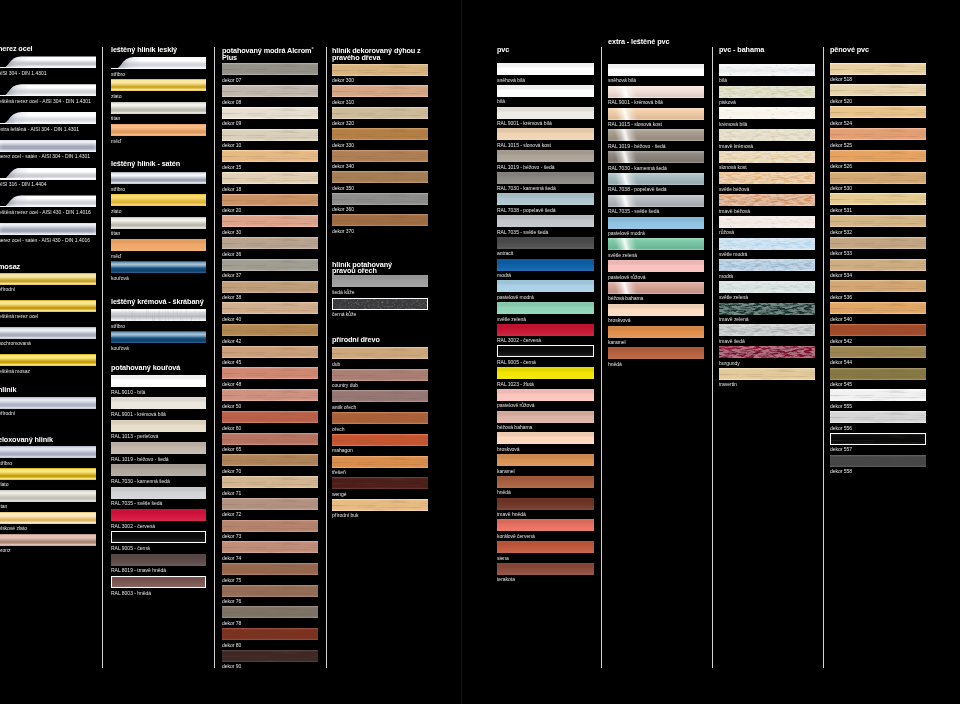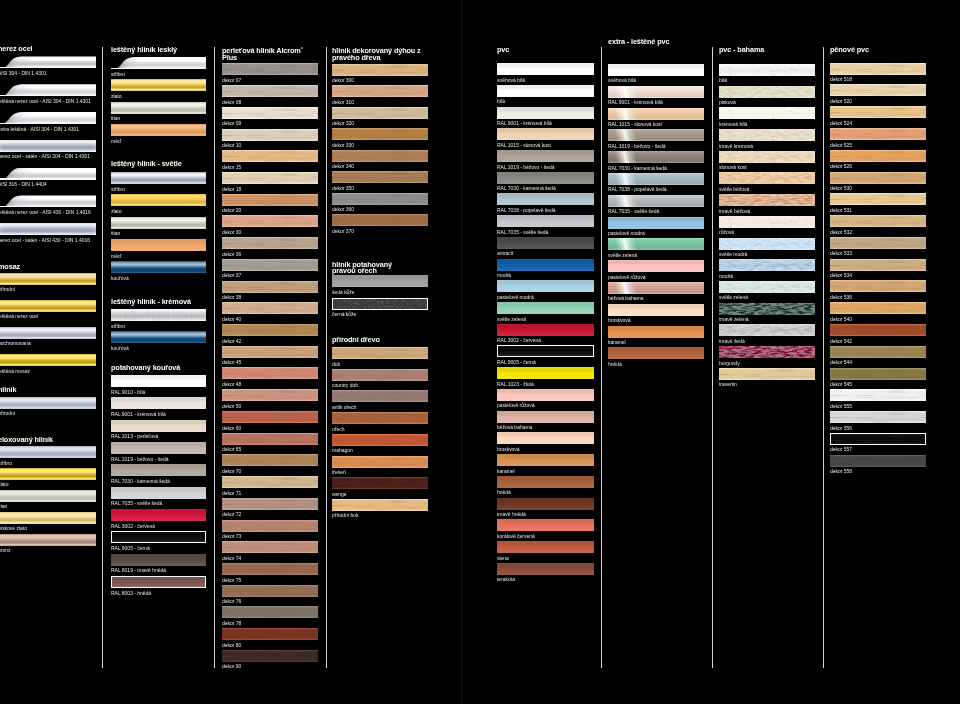--- a/index.html
+++ b/index.html
@@ -211,21 +211,21 @@
           <div class="gl" style="background:linear-gradient(to bottom,#bdbbb0 0%,#f2f1ea 16%,#f2f1ea 30%,#bdbbb0 62%,#bdbbb0 76%,#f2f1ea 92%,#bdbbb0 100%)"></div>
         </div>
         <div class="lb">titan</div>
       </div>
       <div class="row" style="top: 124.05px; width: 95px; height: 22.35px;">
         <div class="sw" style="width: 95px;">
           <div class="gl" style="background:linear-gradient(to bottom,#e0995a 0%,#f7bb87 12%,#f7bb87 33%,#e0995a 62%,#e0995a 74%,#f7bb87 88%,#f7bb87 93%,#e0995a 100%)"></div>
         </div>
         <div class="lb">měď</div>
       </div>
-      <div class="hd" style="top: 161.3px; width: 103px;">leštěný hliník - světle</div>
+      <div class="hd" style="top: 161.3px; width: 103px;">leštěný hliník - satén</div>
       <div class="row" style="top: 172px; width: 95px; height: 22.35px;">
         <div class="sw" style="width: 95px;">
           <div class="gl" style="background:linear-gradient(to bottom,#9da3b4 0%,#f2f4f8 16%,#f2f4f8 30%,#9da3b4 62%,#9da3b4 76%,#f2f4f8 92%,#9da3b4 100%)"></div>
         </div>
         <div class="lb">stříbro</div>
       </div>
       <div class="row" style="top: 194.35px; width: 95px; height: 22.35px;">
         <div class="sw" style="width: 95px;">
           <div class="gl" style="background:linear-gradient(to bottom,#e0b53a 0%,#f8d96e 12%,#f8d96e 33%,#e0b53a 62%,#e0b53a 74%,#f8d96e 88%,#f8d96e 93%,#e0b53a 100%)"></div>
         </div>
@@ -243,21 +243,21 @@
           <div class="gl" style="background:linear-gradient(to bottom,rgba(0,0,0,.05) 0%,rgba(0,0,0,.065) 26%,rgba(0,0,0,0) 46%,rgba(255,255,255,.05) 82%,rgba(255,255,255,.10) 95%,rgba(255,255,255,.02) 100%)"></div>
         </div>
         <div class="lb">měď</div>
       </div>
       <div class="row" style="top: 261.4px; width: 95px; height: 22.35px;">
         <div class="sw" style="width: 95px;">
           <div class="gl" style="background:linear-gradient(to bottom,#17486e 0%,#7ca3c2 14%,#a8c3d8 28%,#6d9ab9 44%,#1b5280 58%,#0e3f6a 80%,#19527e 92%,#2b6c9c 100%)"></div>
         </div>
         <div class="lb">kouřová</div>
       </div>
-      <div class="hd" style="top: 298.8px; width: 103px;">leštěný hliník - krémová</div>
+      <div class="hd" style="top: 298.8px; width: 103px;">leštěný krémová - škrábaný</div>
       <div class="row" style="top: 309px; width: 95px; height: 22.35px;">
         <div class="sw" style="width: 95px;">
           <div class="gl" style="background:linear-gradient(to bottom,#f2f3f5 0%,#ffffff 10%,#d8d9dd 28%,#b7b9bf 62%,#d8d9dd 82%,#f7f8fa 96%,#dcdde1 100%)"></div>
           <div class="gl tex-brush"></div>
         </div>
         <div class="lb">stříbro</div>
       </div>
       <div class="row" style="top: 331.35px; width: 95px; height: 22.35px;">
         <div class="sw" style="width: 95px;">
           <div class="gl" style="background:linear-gradient(to bottom,#17486e 0%,#7ca3c2 14%,#a8c3d8 28%,#6d9ab9 44%,#1b5280 58%,#0e3f6a 80%,#19527e 92%,#2b6c9c 100%)"></div>
@@ -330,21 +330,21 @@
       </div>
       <div class="row" style="top: 576.15px; width: 95px; height: 22.35px;">
         <div class="sw bd" style="width: 95px; border-color: rgb(255, 255, 255);">
           <div class="gl" style="background:#7c5551"></div>
           <div class="gl" style="background:linear-gradient(to bottom,rgba(0,0,0,.05) 0%,rgba(0,0,0,.065) 26%,rgba(0,0,0,0) 46%,rgba(255,255,255,.05) 82%,rgba(255,255,255,.10) 95%,rgba(255,255,255,.02) 100%)"></div>
         </div>
         <div class="lb">RAL 8003 - hnědá</div>
       </div>
     </div>
     <div class="col" style="left: 222px; width: 96px;">
-      <div class="hd" style="top: 48px; width: 104px;">perleťová hliník Alcrom˚
+      <div class="hd" style="top: 48px; width: 104px;">potahovaný modrá Alcrom˚
 Plus</div>
       <div class="row" style="top: 63.4px; width: 96px; height: 21.72px;">
         <div class="sw" style="width: 96px;">
           <div class="gl" style="background:linear-gradient(to bottom,#b3b0a8 0%,#9c9990 12%,#9c9990 88%,#b3b0a8 100%)"></div>
           <div class="gl tex-wood"></div>
           <div class="gl" style="background:linear-gradient(to bottom,rgba(255,255,255,.10) 0%,rgba(0,0,0,.055) 18%,rgba(0,0,0,.055) 82%,rgba(255,255,255,.06) 100%)"></div>
         </div>
         <div class="lb">dekor 07</div>
       </div>
       <div class="row" style="top: 85.12px; width: 96px; height: 21.72px;">

